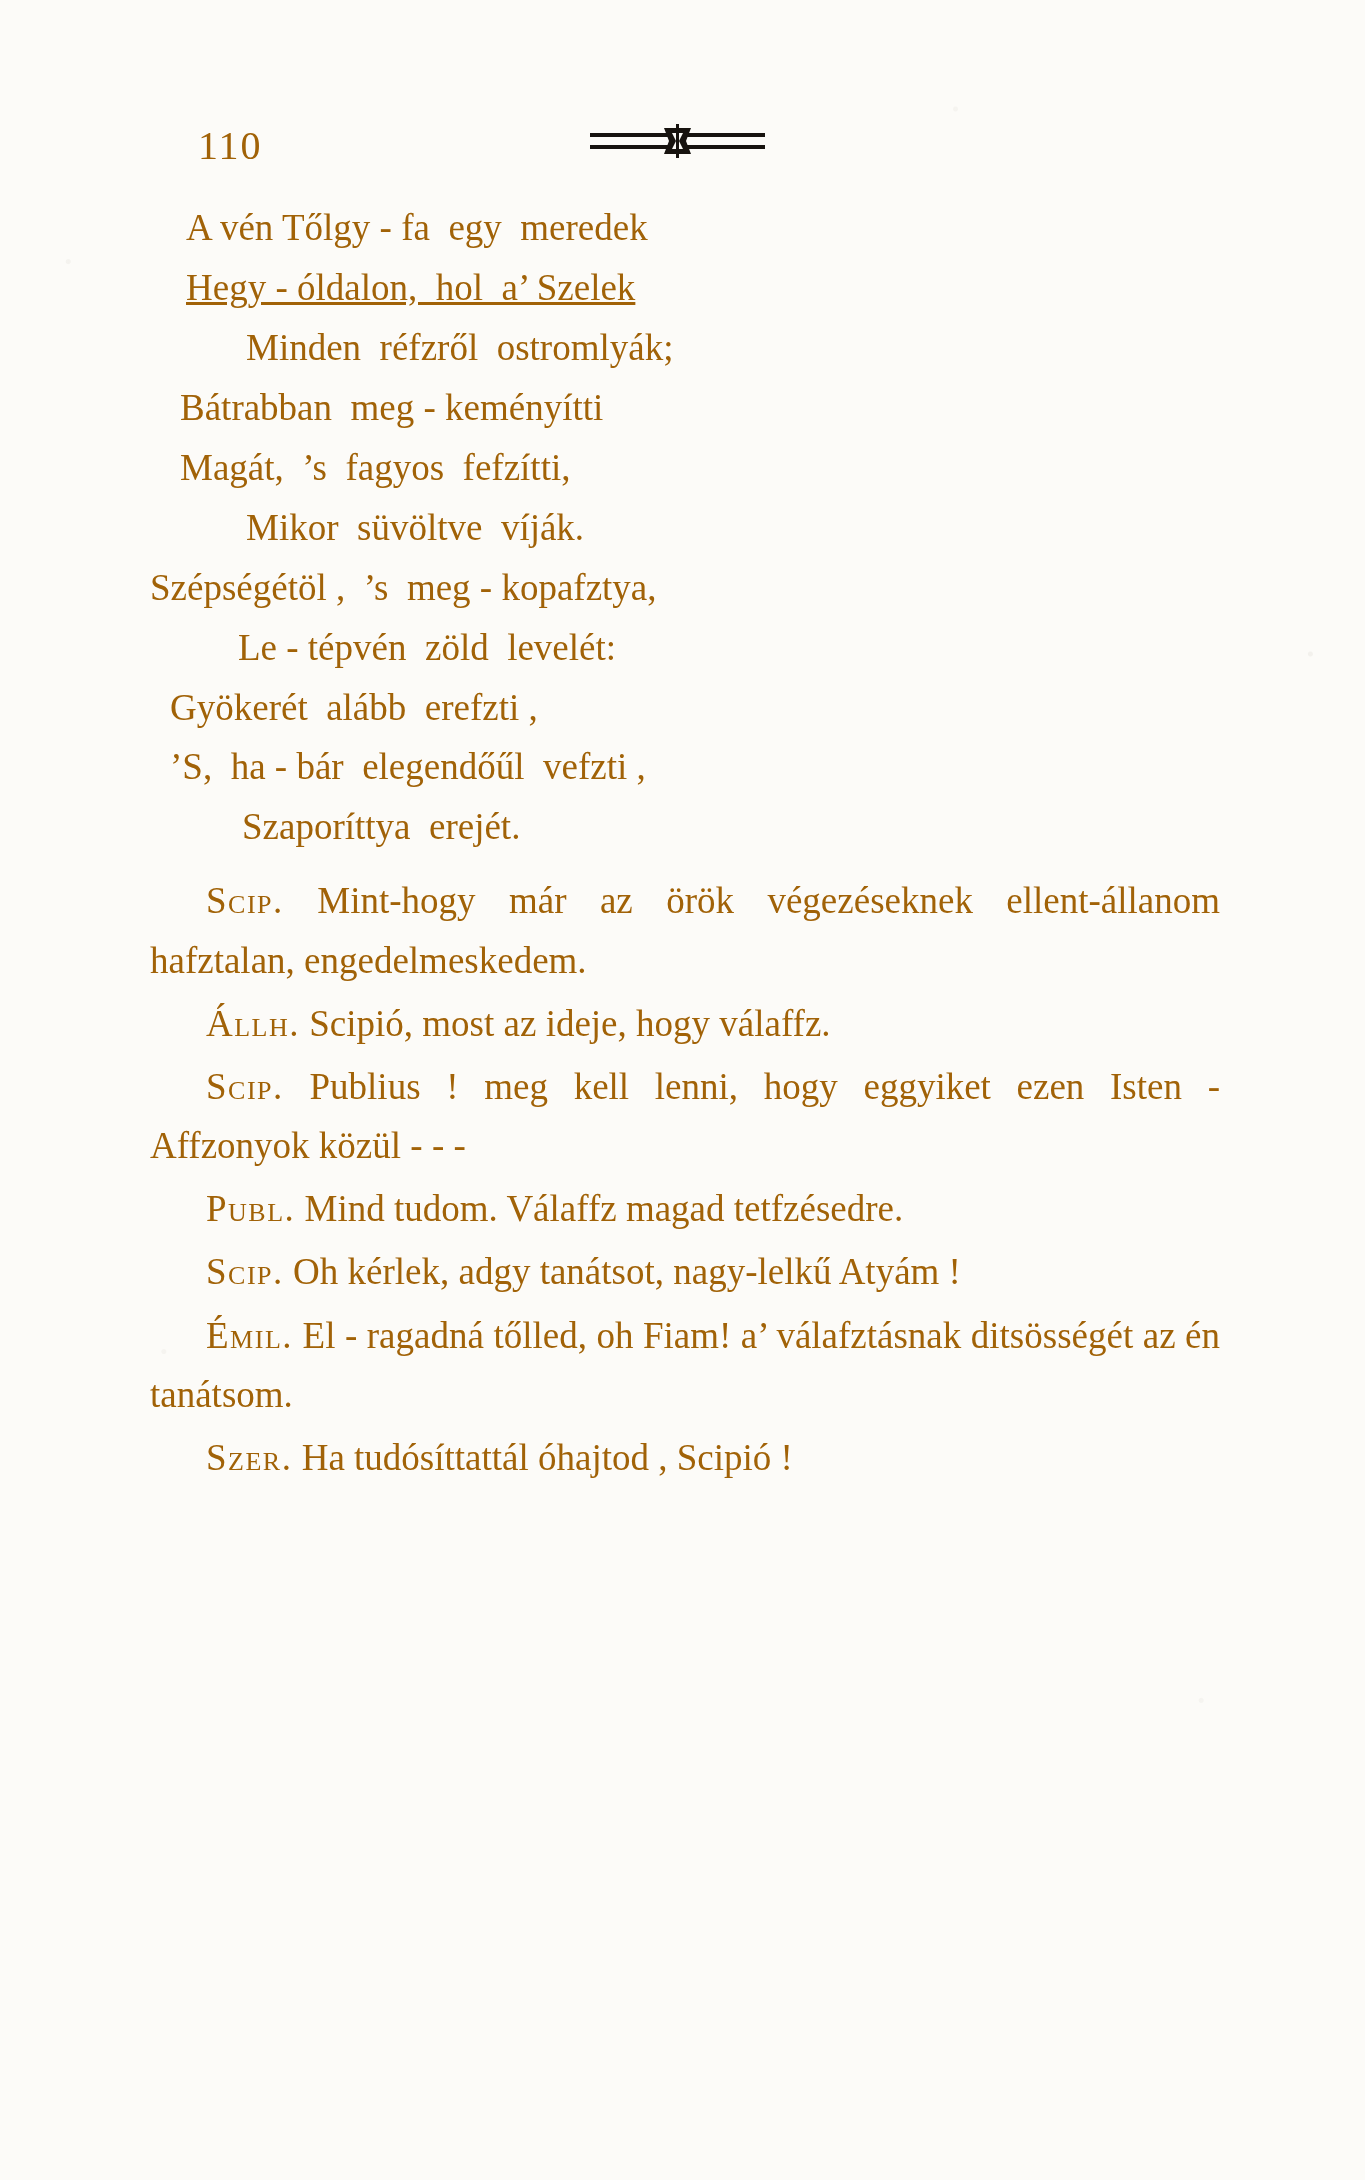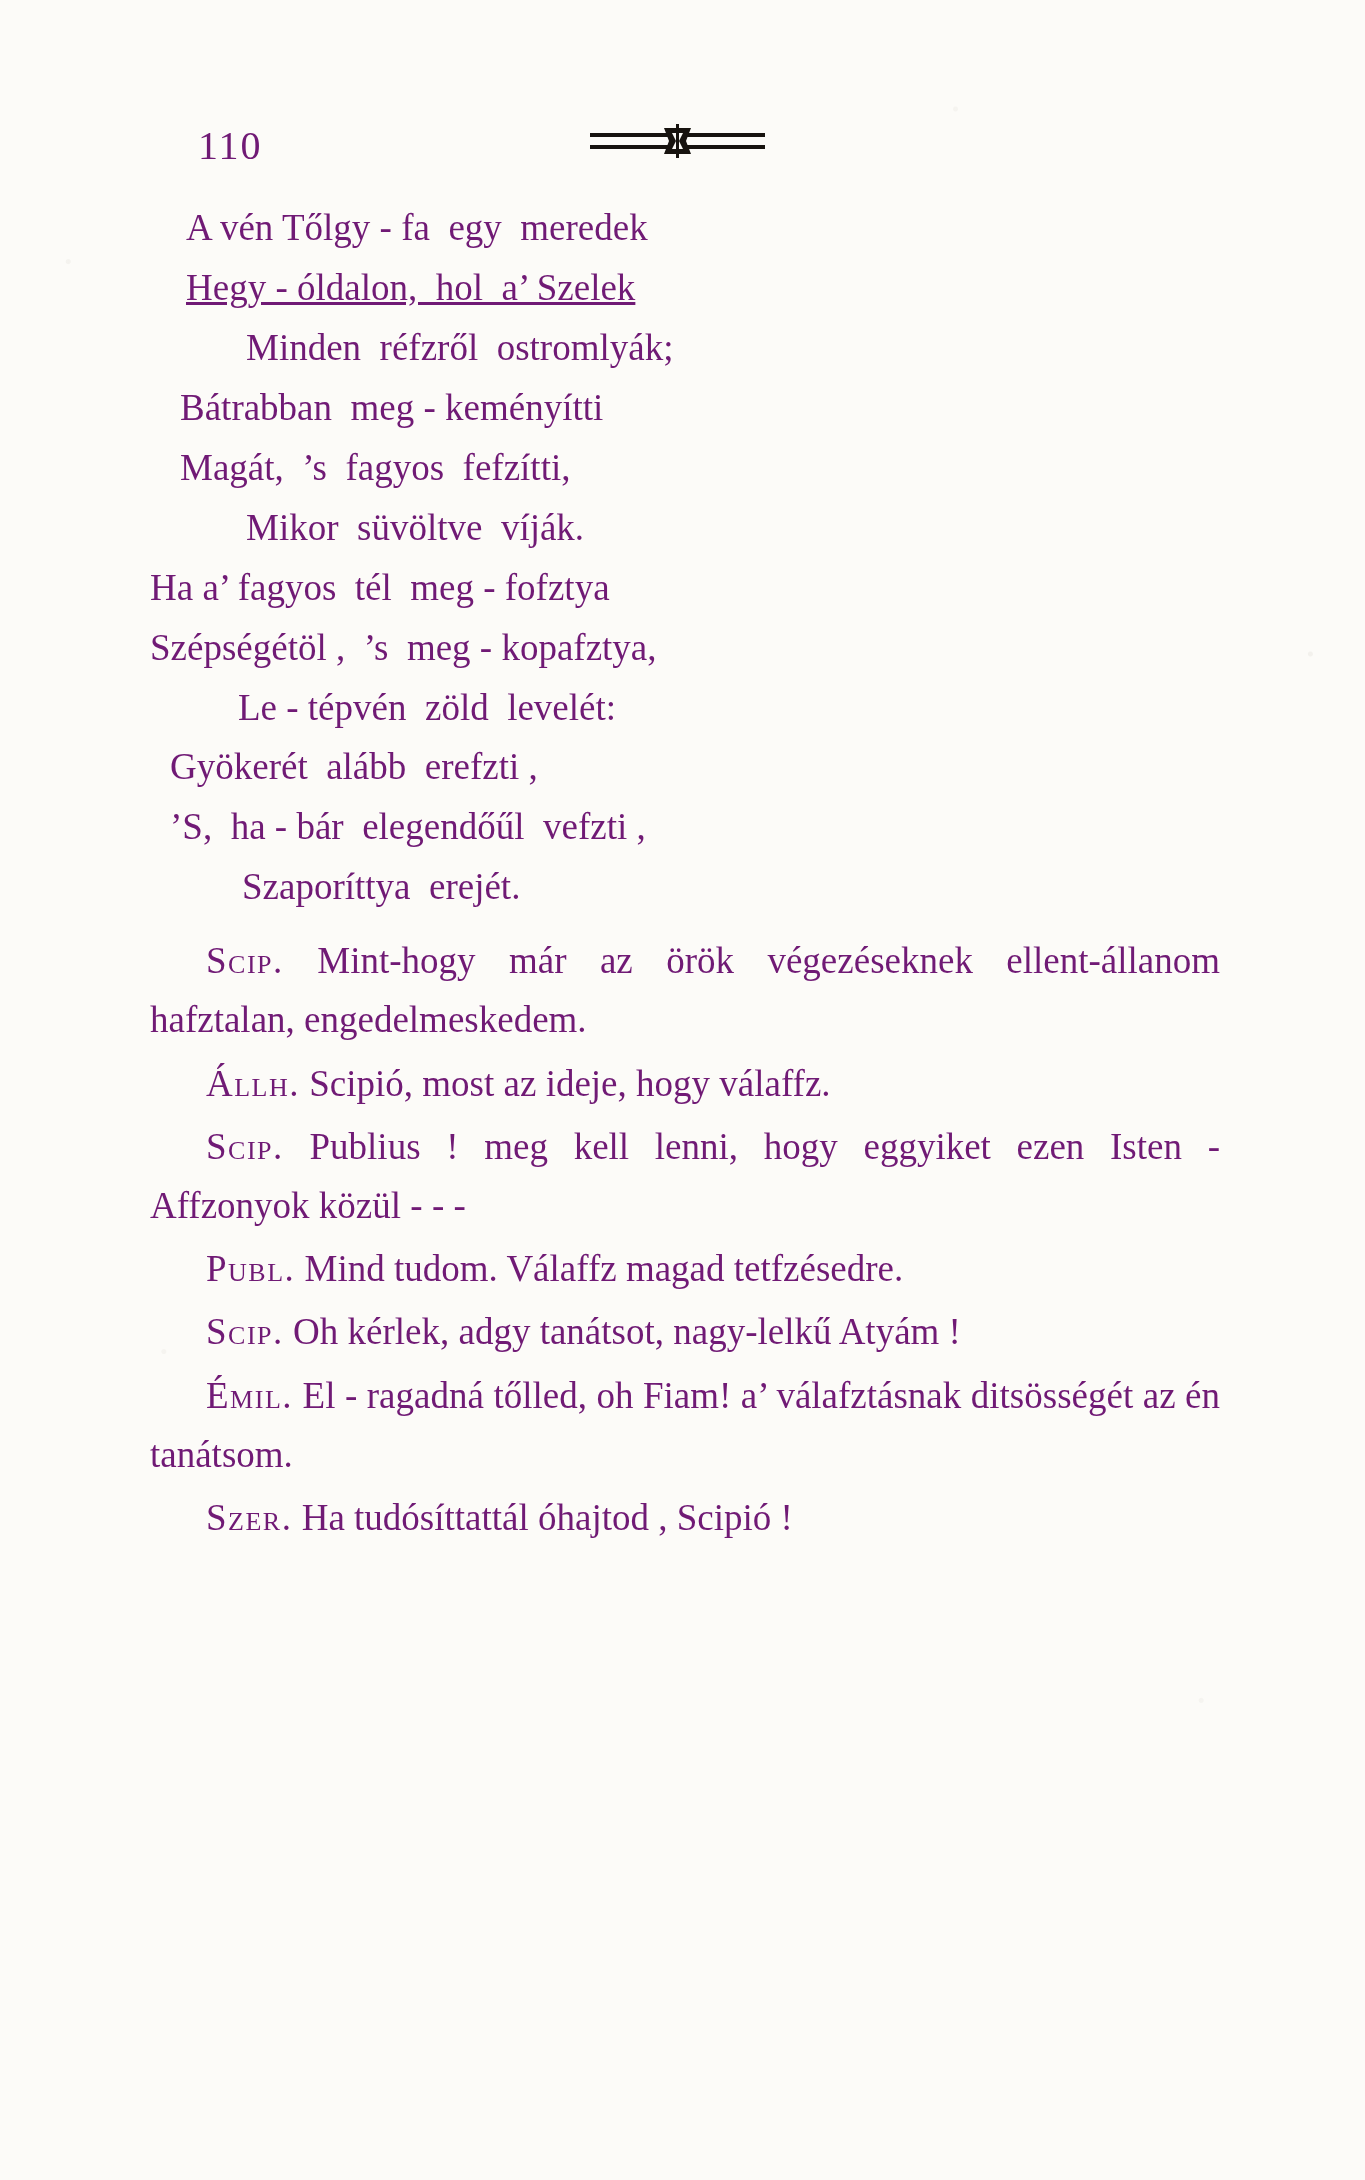--- a/index.html
+++ b/index.html
@@ -7,21 +7,21 @@
     padding: 0;
     background: #fbfaf7;
   }
   .page {
     position: relative;
     width: 1365px;
     height: 2180px;
     background: #fcfbf8;
     overflow: hidden;
     font-family: "Liberation Serif", serif;
-    color: #701a75;
+    color: #a16207;
   }
   
   .paper-noise {
     position: absolute;
     inset: 0;
     pointer-events: none;
     background:
       radial-gradient(circle at 5% 12%, rgba(120,110,90,0.06) 0 2px, transparent 3px),
       radial-gradient(circle at 96% 30%, rgba(120,110,90,0.07) 0 2px, transparent 3px),
       radial-gradient(circle at 12% 62%, rgba(120,110,90,0.05) 0 2px, transparent 3px),
@@ -120,21 +120,20 @@
       </div>
     </div>
 
     <div class="verse">
       <div class="v-i0">A vén Tőlgy - fa  egy  meredek</div>
       <div class="v-i1">Hegy - óldalon,  hol  a’ Szelek</div>
       <div class="v-i2">Minden  réfzről  ostromlyák;</div>
       <div class="v-i3">Bátrabban  meg - keményítti</div>
       <div class="v-i4">Magát,  ’s  fagyos  fefzítti,</div>
       <div class="v-i5">Mikor  süvöltve  víják.</div>
-      <div class="v-i6">Ha a’ fagyos  tél  meg - fofztya</div>
       <div class="v-i7">Szépségétöl ,  ’s  meg - kopafztya,</div>
       <div class="v-i8">Le - tépvén  zöld  levelét:</div>
       <div class="v-i9">Gyökerét  alább  erefzti ,</div>
       <div class="v-i10">’S,  ha - bár  elegendőűl  vefzti ,</div>
       <div class="v-i11">Szaporíttya  erejét.</div>
     </div>
 
     <div class="dialogue">
 
       <p class="speech j">

